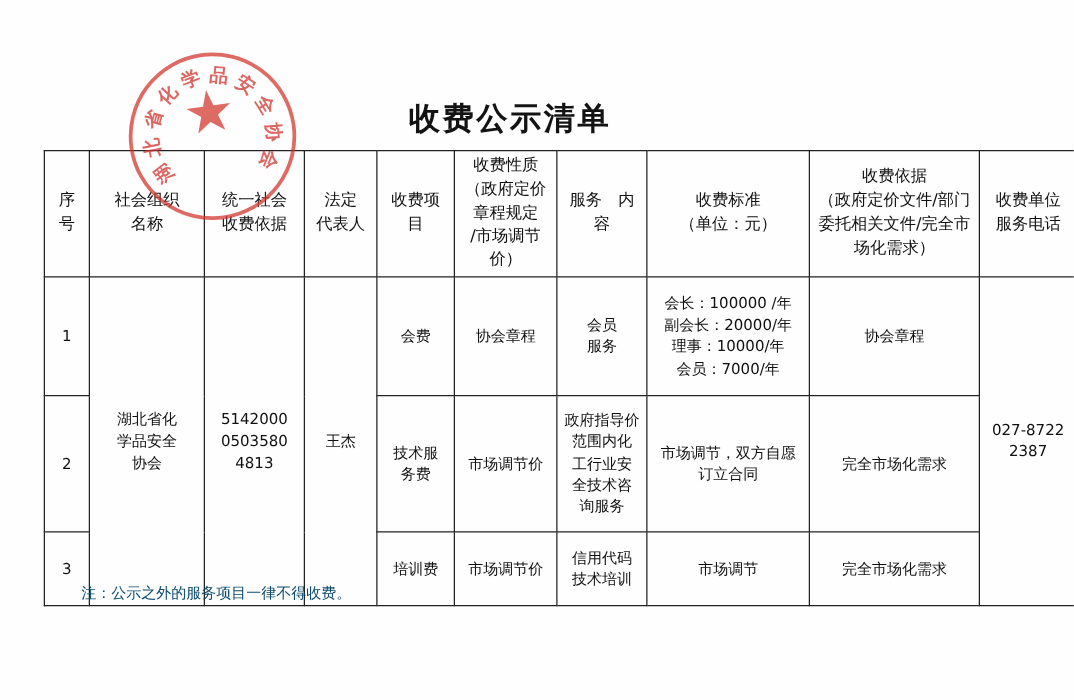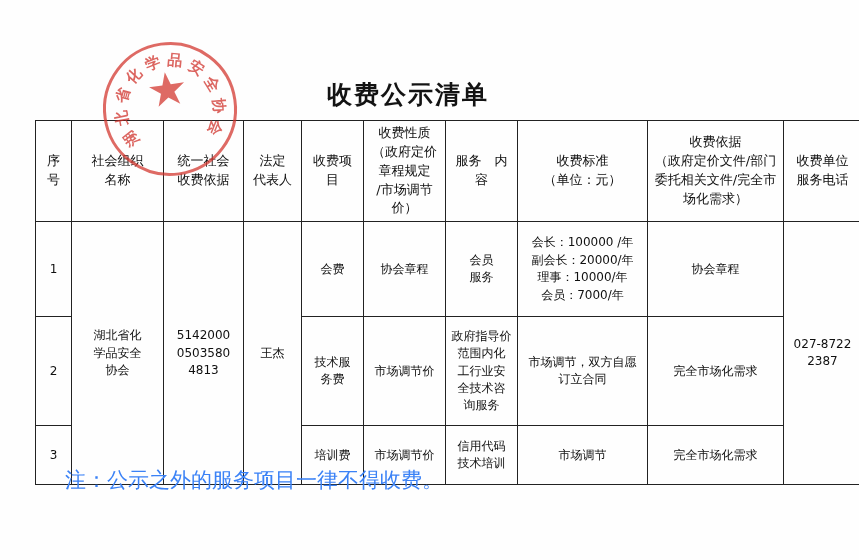--- a/index.html
+++ b/index.html
@@ -115,22 +115,22 @@
   .c-tel   { width: 78px; }
   .row1 td { height: 88px; }
   .row2 td { height: 102px; }
   .row3 td { height: 52px; }
   .std-lines { text-align: center; }
   .std-lines div { white-space: nowrap; }
   .note {
     position: absolute;
     left: 65px;
     top: 466px;
-    font-size: 21px;
-    color: #3b82f6;
+    font-size: 12px;
+    color: #0c4a6e;
     font-family: "DejaVu Serif", "Liberation Serif", serif;
   }
 </style>
 </head>
 <body>
 
 <div class="page">
 
   <div class="doc-title">收费公示清单</div>
 

